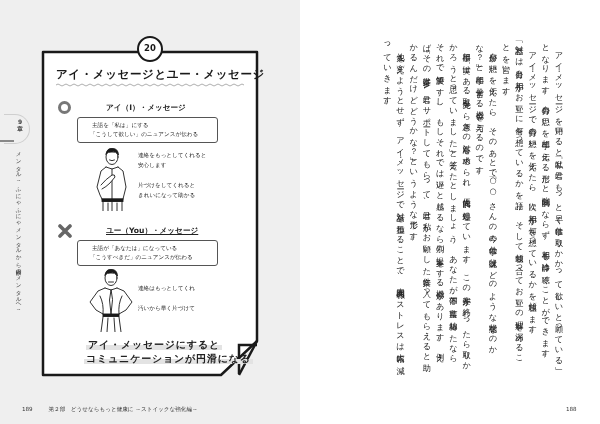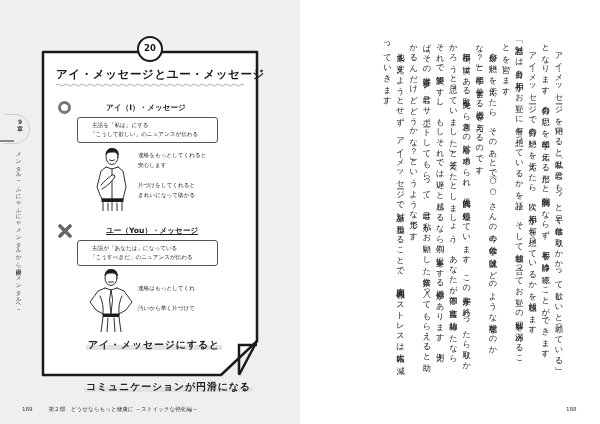--- a/index.html
+++ b/index.html
@@ -123,21 +123,21 @@
     <path d="M17,49 L15,64 M22,50 L21,64 M28,50 L29,64 M33,49 L35,64"></path>
   </g>
 </svg>
 <div class="say" style="left:138px; top:284px;">
   <div>連絡はもっとしてくれ</div>
   <div style="height:10.5px;"></div>
   <div>汚いから早く片づけて</div>
 </div>
 
 <div class="conclusion" style="top:338px;"><span>アイ・メッセージにすると</span></div>
-<div class="conclusion" style="top:352px;margin-top:28px;"><span>コミュニケーションが円滑になる</span></div>
+<div class="conclusion" style="top:352px;"><span>コミュニケーションが円滑になる</span></div>
 
 <div class="footer-left">
   <span class="pg">189</span>
   <span>第２部　どうせならもっと健康に ～ストイックな強化編～</span>
 </div>
 
 <div class="page-right"></div>
 <div class="body-text">
   <p>アイ・メッセージを用いると「私は君にもっと早く仕事に取りかかって欲しいと願っている」となります。自分の思いを相手に伝える形だと強制的にならず、相手も冷静に聴くことができます。</p>
   <p>アイ・メッセージで自分の想いを伝えたら、次に相手が何を想っているかを傾聴します。</p>

